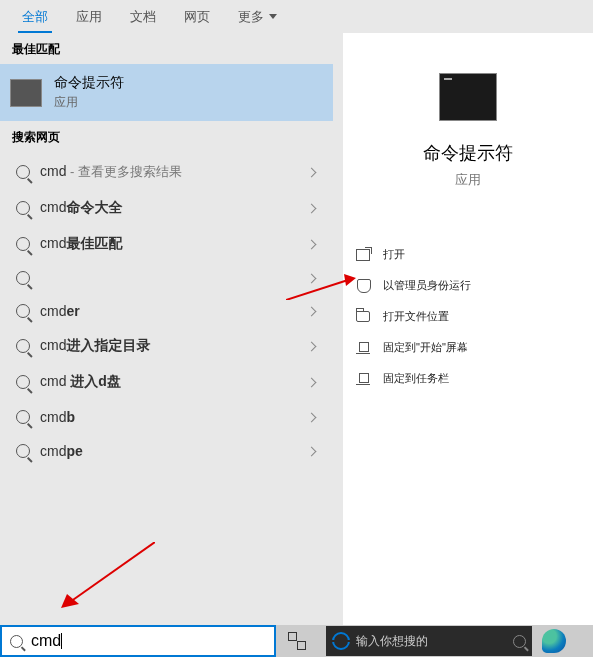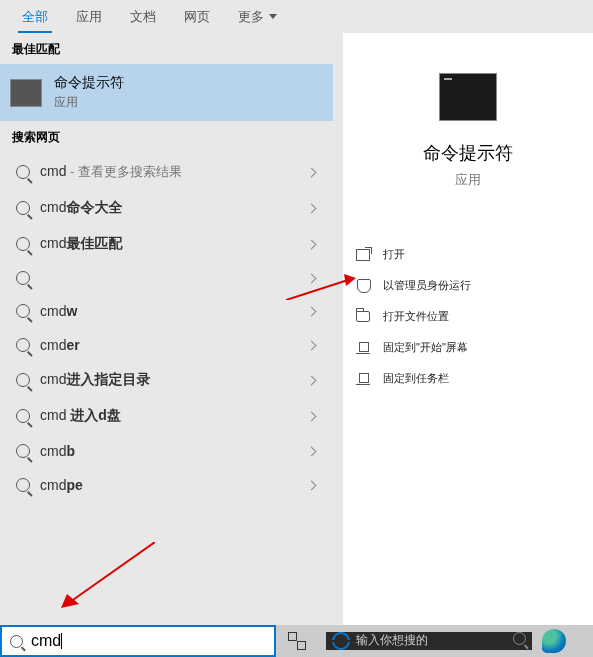--- a/index.html
+++ b/index.html
@@ -55,21 +55,21 @@
     
     .arrow-red-1 { position: absolute; top: 270px; left: 286px; width: 70px; height: 30px; pointer-events: none; }
     .arrow-red-2 { position: absolute; bottom: 45px; left: 55px; width: 100px; height: 70px; pointer-events: none; }
     
     .taskbar { position: absolute; bottom: 0; left: 0; right: 0; height: 32px; display: flex; align-items: center; background: #ccc; }
     .search-box { width: 276px; height: 32px; background: #fff; border: 2px solid #0078d4; display: flex; align-items: center; padding: 0 8px; }
     .search-box-ico { width: 13px; height: 13px; border: 1.5px solid #555; border-radius: 50%; position: relative; margin-right: 8px; }
     .search-box-ico::after { content: ''; position: absolute; width: 5px; height: 1.5px; background: #555; bottom: -3px; right: -4px; transform: rotate(45deg); }
     .cursor-blink { display: inline-block; width: 1px; height: 16px; background: #000; animation: blink 1s infinite; vertical-align: middle; }
     @keyframes blink { 50% { opacity: 0; } }
-    .cortana-box { flex: 0 0 206px; height: 18px; background: #2a2a2a; display: flex; align-items: flex-start; margin-left: 8px; padding: 0 6px; gap: 6px; }
+    .cortana-box { flex: 0 0 206px; height: 30px; background: #2a2a2a; display: flex; align-items: center; margin-left: 8px; padding: 0 6px; gap: 6px; }
     .ie-icon { width: 18px; height: 18px; border: 2px solid #0078d4; border-radius: 50%; position: relative; }
     .ie-icon::after { content: ''; position: absolute; top: 6px; left: -2px; right: -2px; height: 2px; background: #2a2a2a; }
     .cortana-text { color: #ccc; font-size: 12px; flex: 1; }
     .cortana-search { width: 13px; height: 13px; border: 1.5px solid #888; border-radius: 50%; position: relative; }
     .cortana-search::after { content: ''; position: absolute; width: 5px; height: 1.5px; background: #888; bottom: -3px; right: -4px; transform: rotate(45deg); }
     .edge-icon { width: 24px; height: 24px; margin-left: 10px; background: radial-gradient(circle at 30% 30%, #4cc2a0 30%, #0c7dbd 60%, #0950a0); border-radius: 50% 50% 50% 20%; }
     .timeline-ico { width: 18px; height: 18px; margin: 0 12px; position: relative; }
     .timeline-ico::before { content: ''; position: absolute; width: 7px; height: 7px; border: 1.5px solid #333; top: 0; left: 0; }
     .timeline-ico::after { content: ''; position: absolute; width: 7px; height: 7px; border: 1.5px solid #333; bottom: 0; right: 0; }
   </style>
@@ -114,25 +114,20 @@
           <div class="search-ico"></div>
           <span class="web-text">cmd<b>最佳匹配</b><span></span></span>
           <div class="chevron-r"></div>
         </div>
         <div class="web-item">
           <div class="search-ico"></div>
           <div class="chevron-r"></div>
         </div>
         <div class="web-item">
           <div class="search-ico"></div>
-          <span class="web-text">cmd<b>w</b><span></span></span>
-          <div class="chevron-r"></div>
-        </div>
-        <div class="web-item">
-          <div class="search-ico"></div>
           <span class="web-text">cmd<b>er</b><span></span></span>
           <div class="chevron-r"></div>
         </div>
         <div class="web-item">
           <div class="search-ico"></div>
           <span class="web-text">cmd<b>进入指定目录</b><span></span></span>
           <div class="chevron-r"></div>
         </div>
         <div class="web-item">
           <div class="search-ico"></div>

